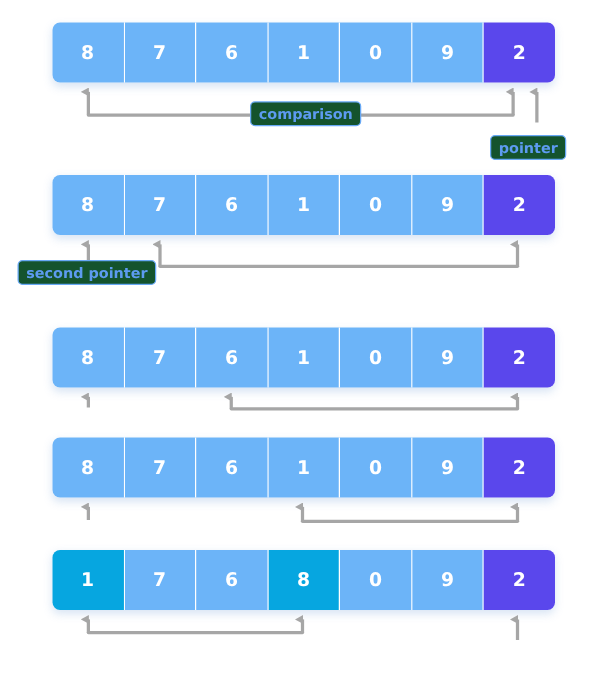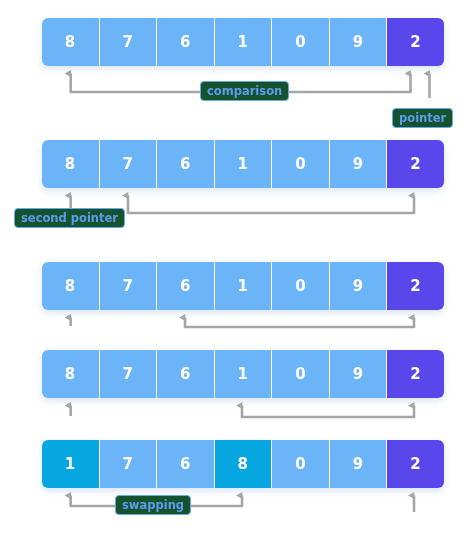--- a/index.html
+++ b/index.html
@@ -196,15 +196,14 @@
       <path d="M414 512 L414 495.5" stroke="#a6a6a6" stroke-width="2.6" fill="none" marker-end="url(#ah)"></path>
     </g>
   </svg>
 
   <div class="tag" style="left:200px; top:81px;">comparison</div>
 
   <div class="tag" style="left:392px; top:108px;">pointer</div>
 
   <div class="tag" style="left:14px; top:208px;text-align:right;">second pointer</div>
 
-  <div class="tag" style="left:115px; top:495px;">swapping</div>
 
 </div>
 
 </body></html>

